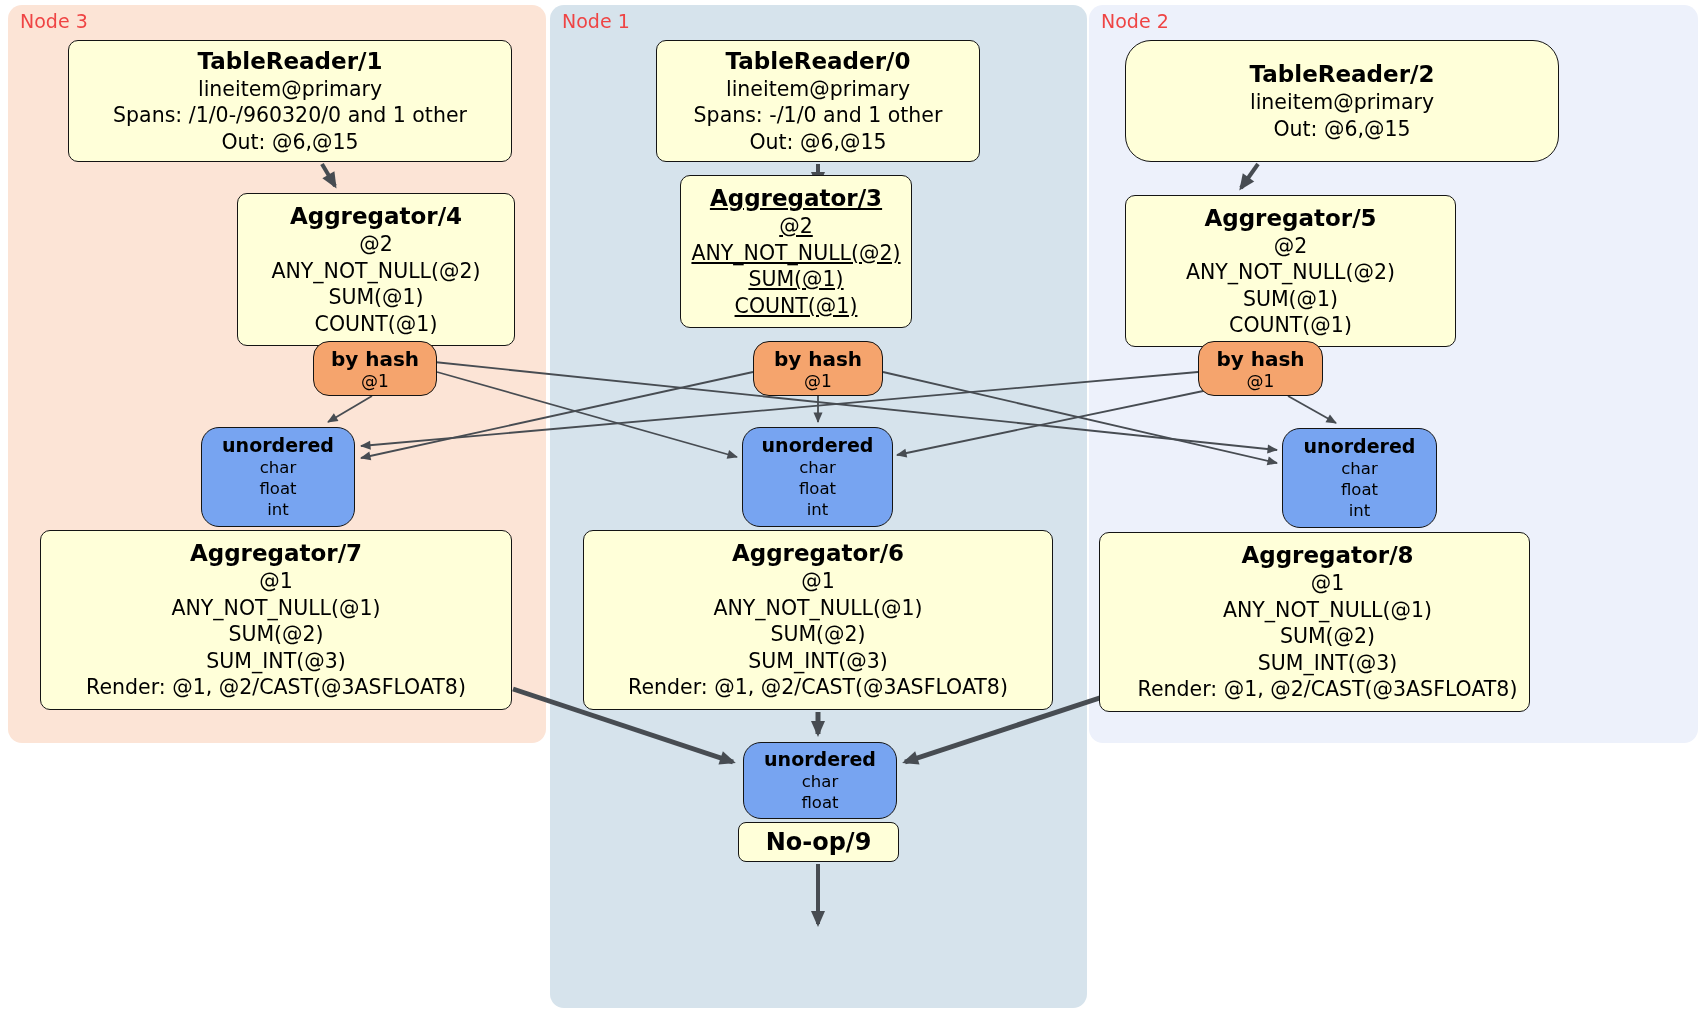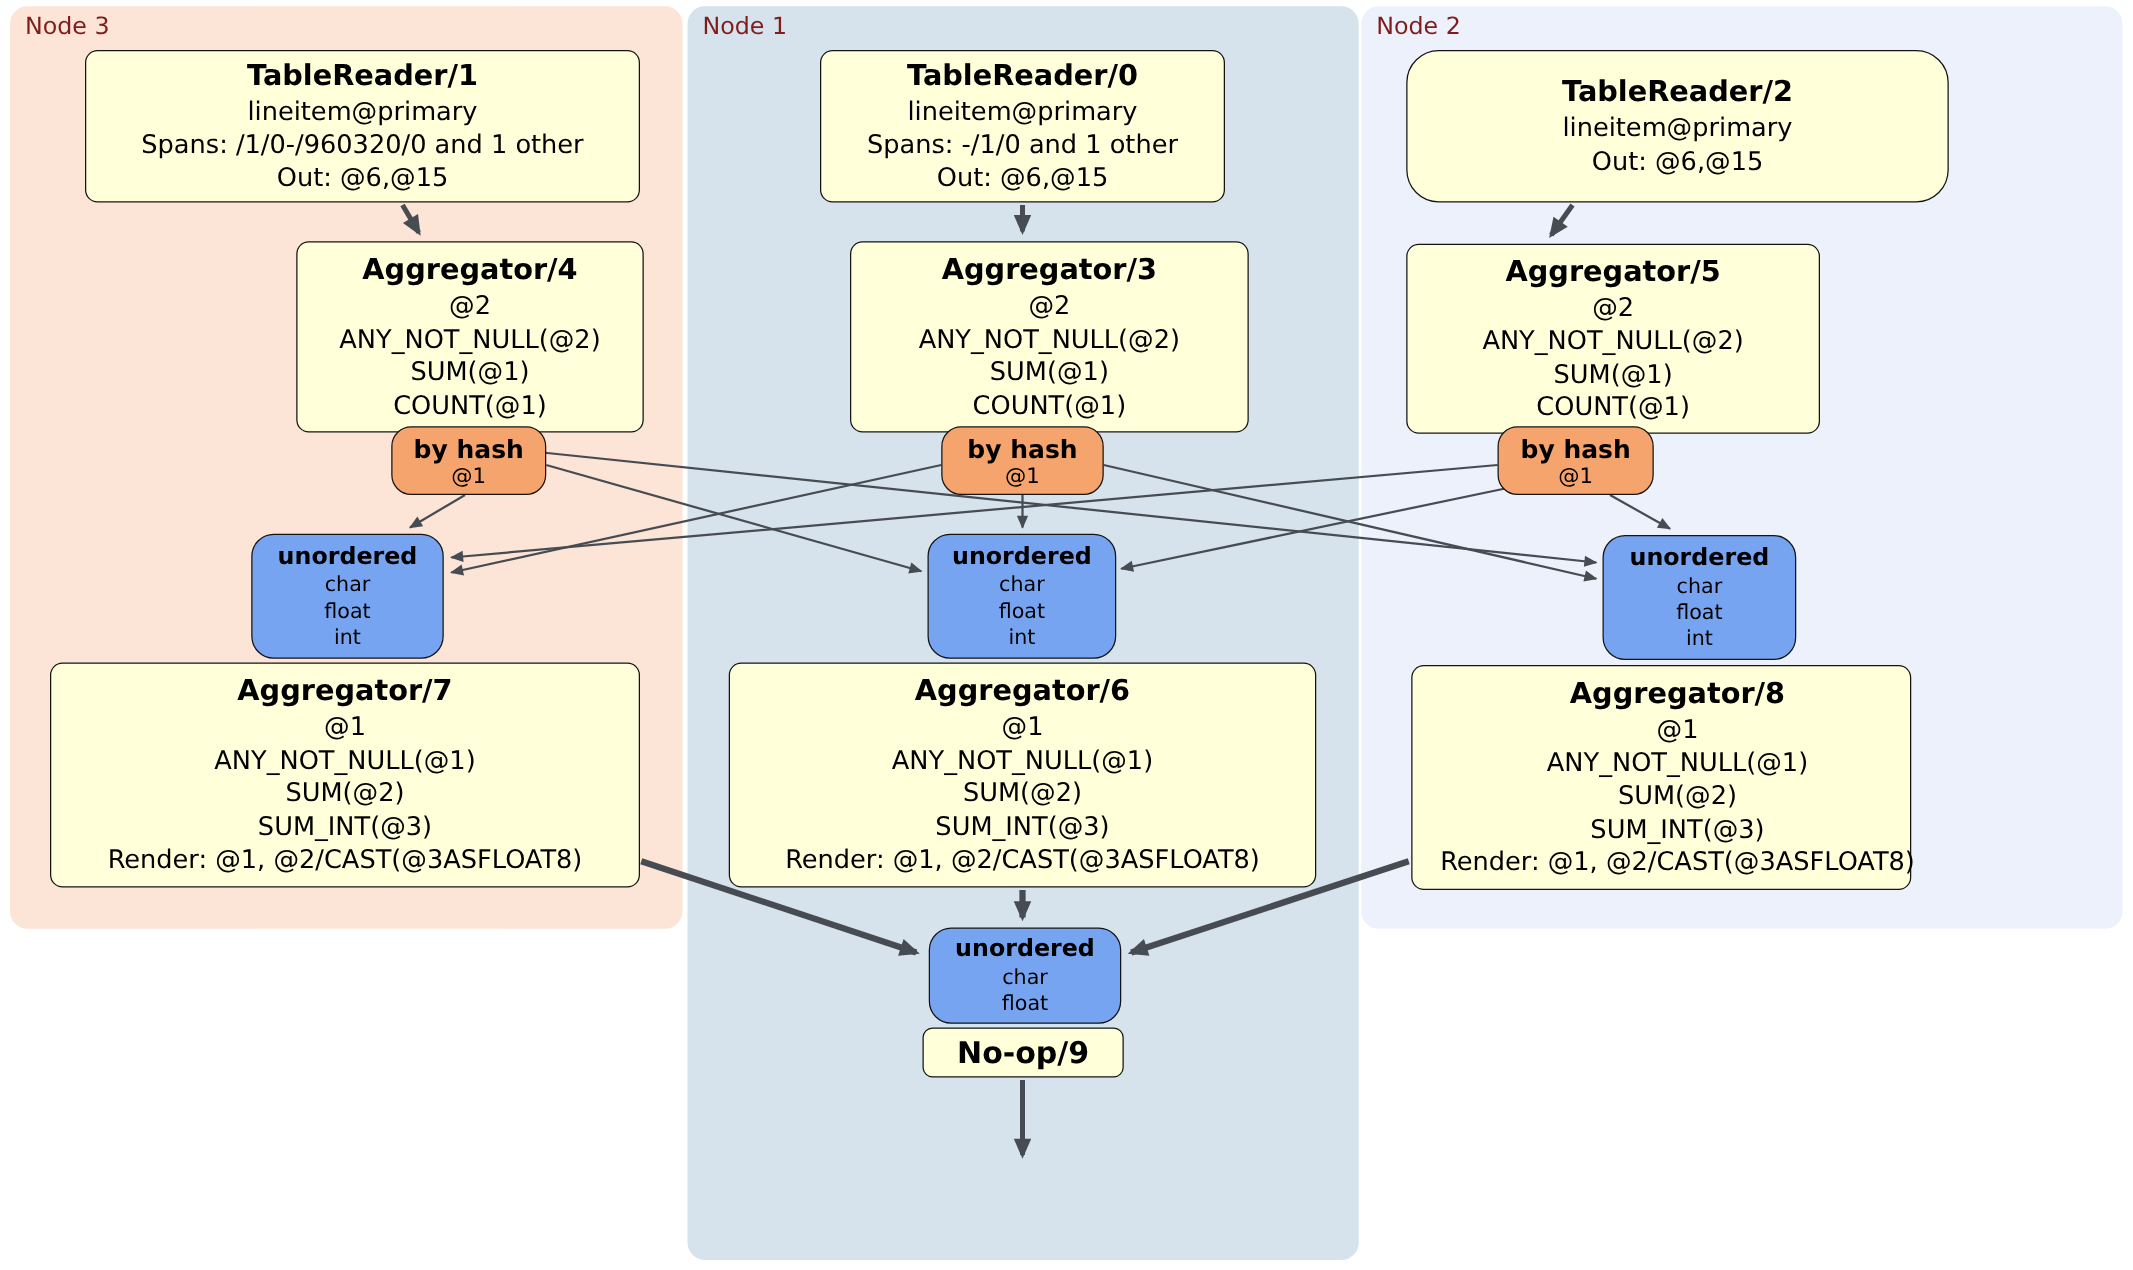--- a/index.html
+++ b/index.html
@@ -1,19 +1,19 @@
 <!DOCTYPE html>
 <html style="--panel-node3: #fce4d6; --panel-node1: #d6e3ec; --panel-node2: #edf1fb; --box-fill: #ffffd9; --router-fill: #f5a46d; --sync-fill: #77a4f1; --edge: #474c52;"><head>
 <meta charset="utf-8">
 <style>
   html,body{margin:0;padding:0;background:#ffffff;}
   #stage{position:relative;width:1706px;height:1016px;background:#ffffff;overflow:hidden;
          font-family:"DejaVu Sans","Liberation Sans",sans-serif;color:#000;}
   .panel{position:absolute;border-radius:14px;z-index:1;}
-  .panel-label{position:absolute;font-size:19px;color:#7f1d1d;z-index:2;}
+  .panel-label{position:absolute;font-size:19px;color:#ef4444;z-index:2;}
   #edges{position:absolute;left:0;top:0;z-index:2;}
   .ybox{position:absolute;background:var(--box-fill,#ffffd9);border:1.6px solid #141414;border-radius:10px;
         display:flex;flex-direction:column;align-items:center;justify-content:center;text-align:center;z-index:3;
         box-sizing:border-box;}
   .ybox .title{font-weight:bold;font-size:23px;line-height:29px;white-space:nowrap;}
   .ybox .line{font-size:20.5px;line-height:26.5px;white-space:nowrap;}
   .router{position:absolute;background:var(--router-fill,#f5a46d);border:1.6px solid #141414;border-radius:16px;
           display:flex;flex-direction:column;align-items:center;justify-content:center;text-align:center;z-index:4;
           box-sizing:border-box;}
   .router .rtitle{font-weight:bold;font-size:20px;line-height:24px;}
@@ -101,21 +101,21 @@
     <div class="line">SUM_INT(@3)</div>
     <div class="line">Render: @1, @2/CAST(@3ASFLOAT8)</div>
   </div>
 
   <div class="ybox" style="left:656px;top:40px;width:324px;height:122px;">
     <div class="title">TableReader/0</div>
     <div class="line">lineitem@primary</div>
     <div class="line">Spans: -/1/0 and 1 other</div>
     <div class="line">Out: @6,@15</div>
   </div>
-  <div class="ybox" style="left:680px;top:193px;width:319px;height:153px;">
+  <div class="ybox" style="left:680px;top:175px;width:232px;height:153px;text-decoration:underline;">
     <div class="title">Aggregator/3</div>
     <div class="line">@2</div>
     <div class="line">ANY_NOT_NULL(@2)</div>
     <div class="line">SUM(@1)</div>
     <div class="line">COUNT(@1)</div>
   </div>
   <div class="router" style="left:753px;top:341px;width:130px;height:55px;">
     <div class="rtitle">by hash</div>
     <div class="rsub">@1</div>
   </div>
@@ -157,21 +157,21 @@
   <div class="router" style="left:1198px;top:341px;width:125px;height:55px;">
     <div class="rtitle">by hash</div>
     <div class="rsub">@1</div>
   </div>
   <div class="sync" style="left:1282px;top:428px;width:155px;height:100px;">
     <div class="stitle">unordered</div>
     <div class="sline">char</div>
     <div class="sline">float</div>
     <div class="sline">int</div>
   </div>
-  <div class="ybox" style="left:1129px;top:532px;width:400px;height:180px;padding-left:26px;">
+  <div class="ybox" style="left:1099px;top:532px;width:431px;height:180px;padding-left:26px;">
     <div class="title">Aggregator/8</div>
     <div class="line">@1</div>
     <div class="line">ANY_NOT_NULL(@1)</div>
     <div class="line">SUM(@2)</div>
     <div class="line">SUM_INT(@3)</div>
     <div class="line">Render: @1, @2/CAST(@3ASFLOAT8)</div>
   </div>
 
 </div>
 

